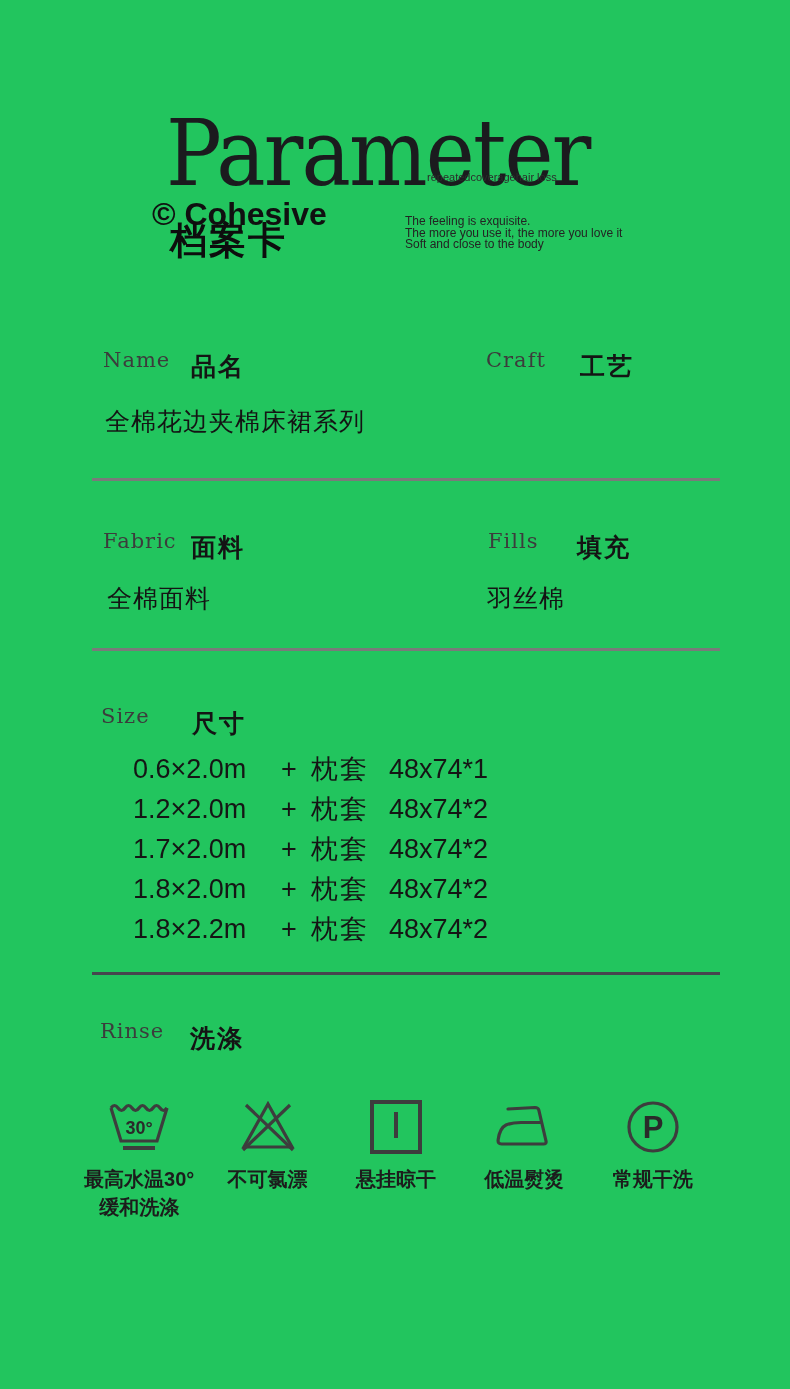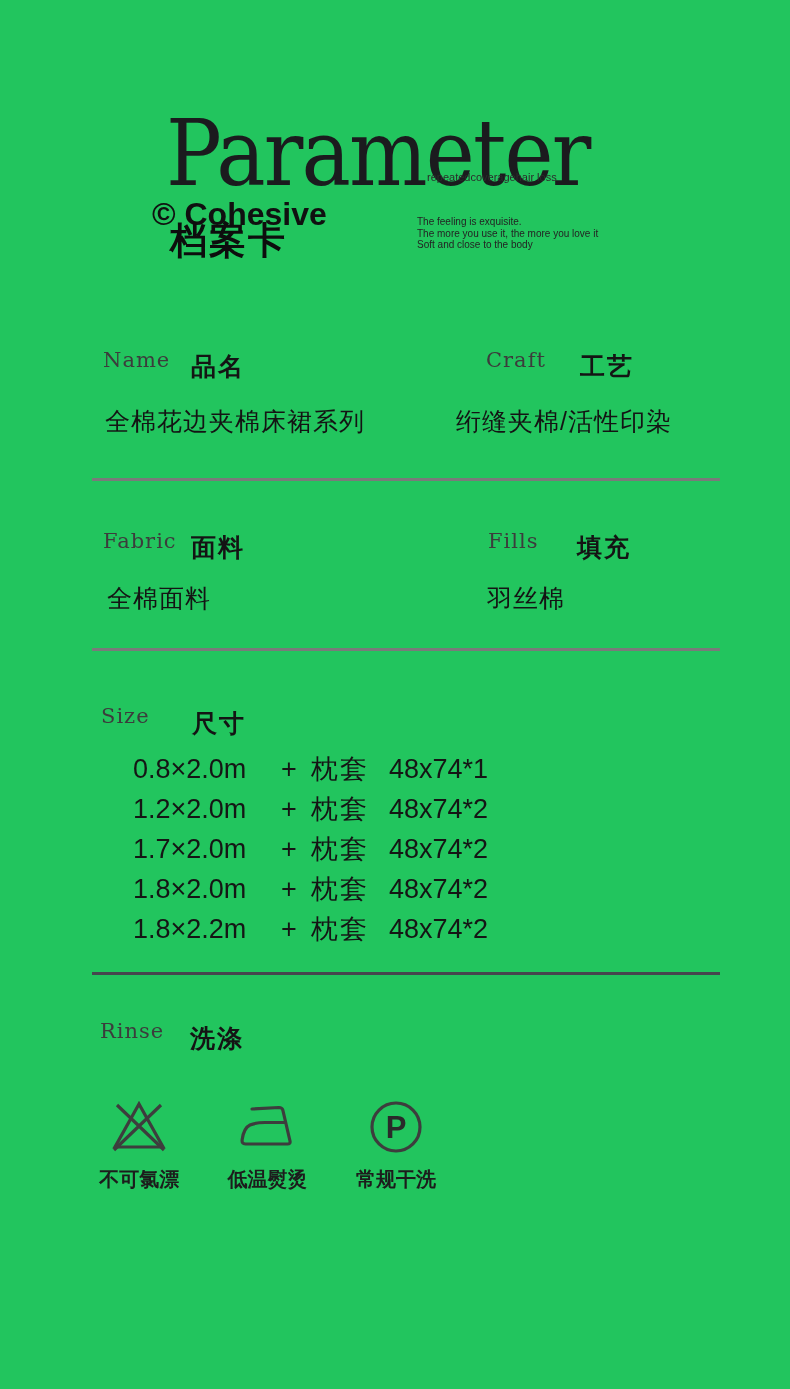--- a/index.html
+++ b/index.html
@@ -11,21 +11,21 @@
   .abs{position:absolute;}
   .serif{font-family:"DejaVu Serif","Liberation Serif",serif;}
 
   .title{
     left:166px;top:38px;font-size:92px;font-weight:400;letter-spacing:-2px;
     transform:scaleX(.9);transform-origin:left top;white-space:nowrap;color:#1b1b1e;
   }
   .brand-name{left:152px;top:184px;font-size:32px;font-weight:700;color:#101010;margin-top:12px;}
   .card-label{left:170px;top:216px;font-size:37px;font-weight:700;letter-spacing:2px;color:#0d0d0d;}
   .keywords{left:427px;top:171px;display:flex;font-size:11px;color:#2b2b2b;}
-  .tagline{left:417px;top:216px;font-size:10px;line-height:11.5px;color:#232323;}
+  .tagline{left:405px;top:216px;font-size:12px;line-height:11.5px;color:#232323;}
 
   .sec-en{font-family:"DejaVu Serif","Liberation Serif",serif;font-size:21px;font-weight:400;color:#3c3c3c;letter-spacing:1px;white-space:nowrap;}
   .sec-zh{font-size:25px;font-weight:700;letter-spacing:2px;white-space:nowrap;}
   .val{font-size:25px;font-weight:500;letter-spacing:1px;white-space:nowrap;}
 
   .divider{left:92px;width:628px;height:3px;background:var(--divider,#7a7a7a);}
   .divider.dark{background:var(--divider-dark,#46464e);}
 
   .size-rows{left:133px;top:749px;}
   .size-row{display:flex;height:40px;align-items:center;font-size:27px;color:#151515;}
@@ -61,39 +61,38 @@
     <div>The feeling is exquisite.</div>
     <div>The more you use it, the more you love it</div>
     <div>Soft and close to the body</div>
   </div>
 
   <span class="abs sec-en" style="left:103px;top:348px">Name</span>
   <span class="abs sec-zh" style="left:191px;top:350px">品名</span>
   <span class="abs sec-en" style="left:486px;top:348px">Craft</span>
   <span class="abs sec-zh" style="left:580px;top:350px">工艺</span>
   <span class="abs val" style="left:105px;top:405px">全棉花边夹棉床裙系列</span>
-  <span class="abs val" style="left:456px;top:405px">绗缝夹棉/活性印染</span>
 
   <div class="abs divider" style="top:478px"></div>
 
   <span class="abs sec-en" style="left:103px;top:529px">Fabric</span>
   <span class="abs sec-zh" style="left:191px;top:531px">面料</span>
   <span class="abs sec-en" style="left:488px;top:529px">Fills</span>
   <span class="abs sec-zh" style="left:577px;top:531px">填充</span>
   <span class="abs val" style="left:107px;top:582px">全棉面料</span>
   <span class="abs val" style="left:487px;top:582px">羽丝棉</span>
 
   <div class="abs divider" style="top:648px"></div>
 
   <span class="abs sec-en" style="left:101px;top:704px">Size</span>
   <span class="abs sec-zh" style="left:192px;top:707px">尺寸</span>
 
   <div class="abs size-rows">
     <div class="size-row">
-      <span class="size-dim">0.8×2.0m</span>
+      <span class="size-dim">0.6×2.0m</span>
       <span class="size-plus">+</span>
       <span class="size-pillow">枕套</span>
       <span class="size-spec">48x74*1</span>
     </div>
     <div class="size-row">
       <span class="size-dim">1.2×2.0m</span>
       <span class="size-plus">+</span>
       <span class="size-pillow">枕套</span>
       <span class="size-spec">48x74*2</span>
     </div>
@@ -117,31 +116,52 @@
     </div>
   </div>
 
   <div class="abs divider dark" style="top:972px"></div>
 
   <span class="abs sec-en" style="left:100px;top:1019px">Rinse</span>
   <span class="abs sec-zh" style="left:190px;top:1022px">洗涤</span>
 
   <div class="abs care-row">
 
+    <div class="care-item">
+      <div class="care-icon">
+        <svg class="care-svg" width="66" height="60" viewBox="0 0 66 60">
+          <path class="st" d="M5 12 Q8.5 7 12 12 T19 12 T26 12 T33 12 T40 12 T47 12 T54 12 T61 12"></path>
+          <path class="st" d="M5 12 L15 45 H51 L61 12"></path>
+          <text class="glyph" x="33" y="38" font-size="18" text-anchor="middle">30°</text>
+          <path class="st thick" d="M17 52 H49"></path>
+        </svg>
+      </div>
+      <div class="care-label">最高水温30°</div>
+      <div class="care-label" style="margin-top:0">缓和洗涤</div>
+    </div>
 
     <div class="care-item">
       <div class="care-icon">
         <svg class="care-svg" width="66" height="60" viewBox="0 0 66 60">
           <path class="st" d="M33 8 L9 51 H57 Z"></path>
           <path class="st" d="M11 9 L58 54 M55 9 L8 54"></path>
         </svg>
       </div>
       <div class="care-label">不可氯漂</div>
     </div>
 
+    <div class="care-item">
+      <div class="care-icon">
+        <svg class="care-svg" width="66" height="60" viewBox="0 0 66 60">
+          <rect class="st thick" x="9" y="6" width="48" height="50"></rect>
+          <path class="st thick" d="M33 16 V42"></path>
+        </svg>
+      </div>
+      <div class="care-label">悬挂晾干</div>
+    </div>
 
     <div class="care-item">
       <div class="care-icon">
         <svg class="care-svg" width="66" height="60" viewBox="0 0 66 60">
           <path class="st" style="stroke-linejoin:round;stroke-linecap:round" d="M17 13 L44 11.5 Q47 11.5 47.8 14 L55 45 Q55.6 48 52.5 48 L10.5 48 Q6.5 48 7.2 43.5 Q8.8 32 15 29 Q21 26.5 30 26.5 L48.5 26.5"></path>
         </svg>
       </div>
       <div class="care-label">低温熨烫</div>
     </div>
 

